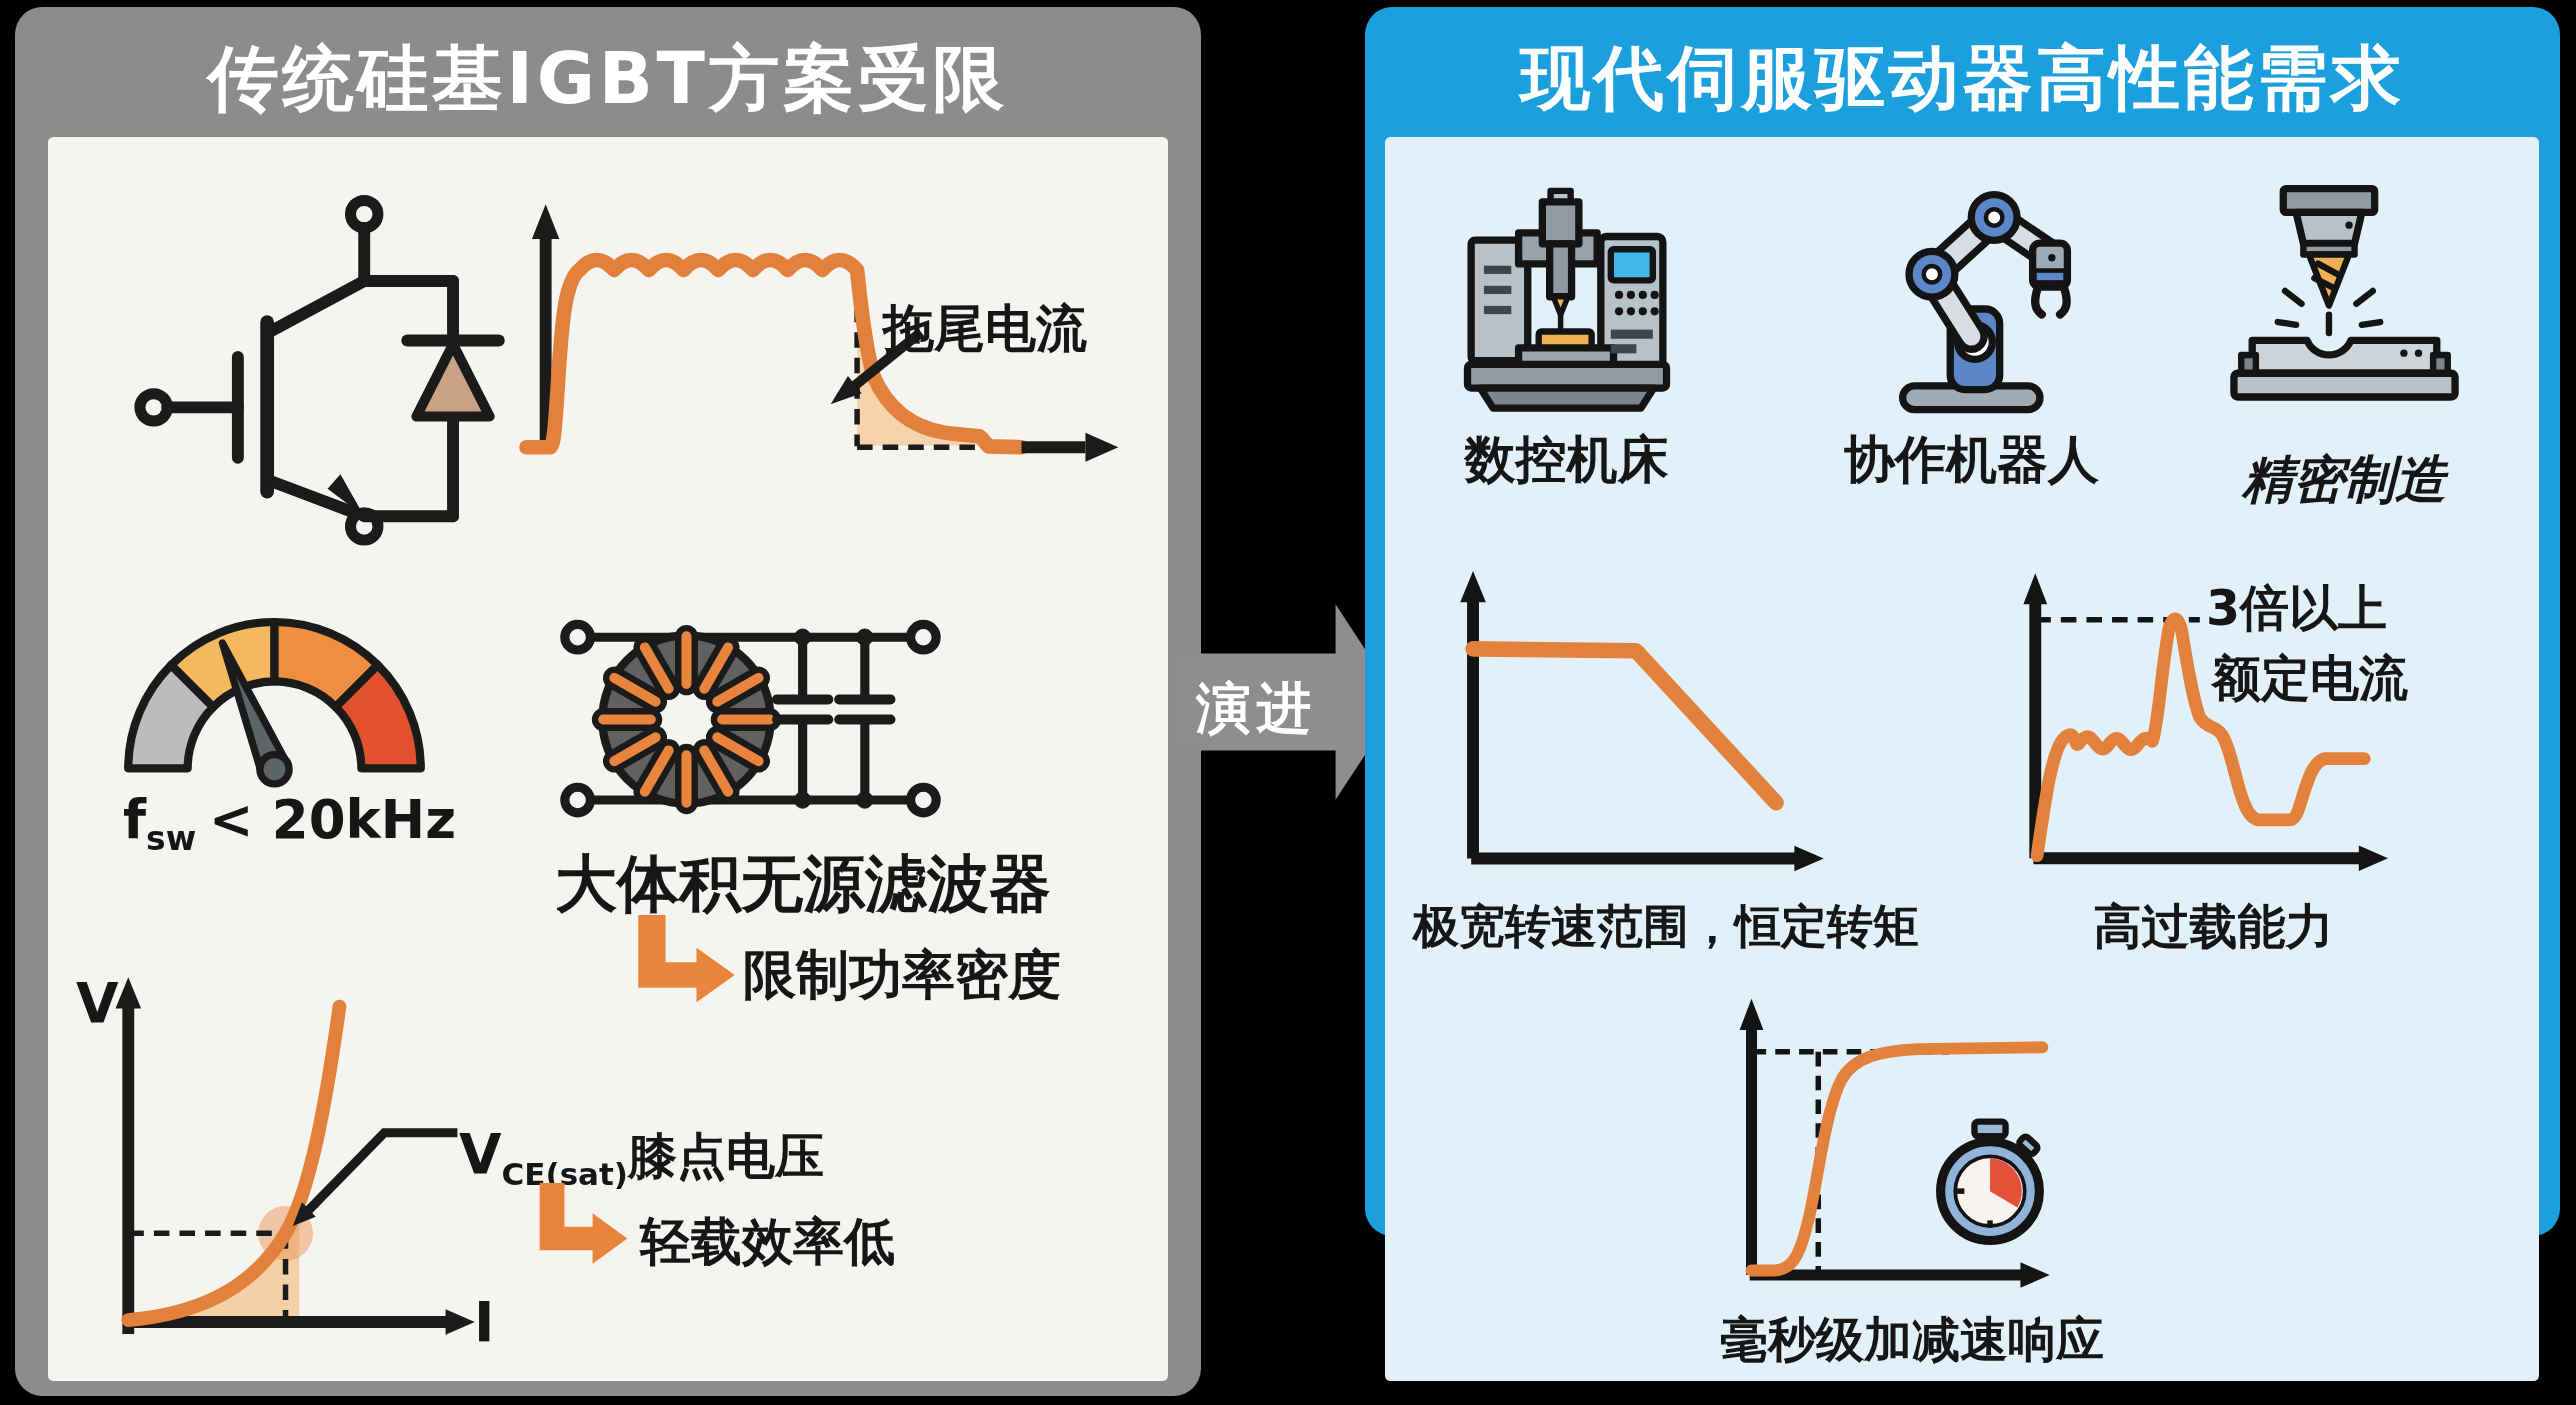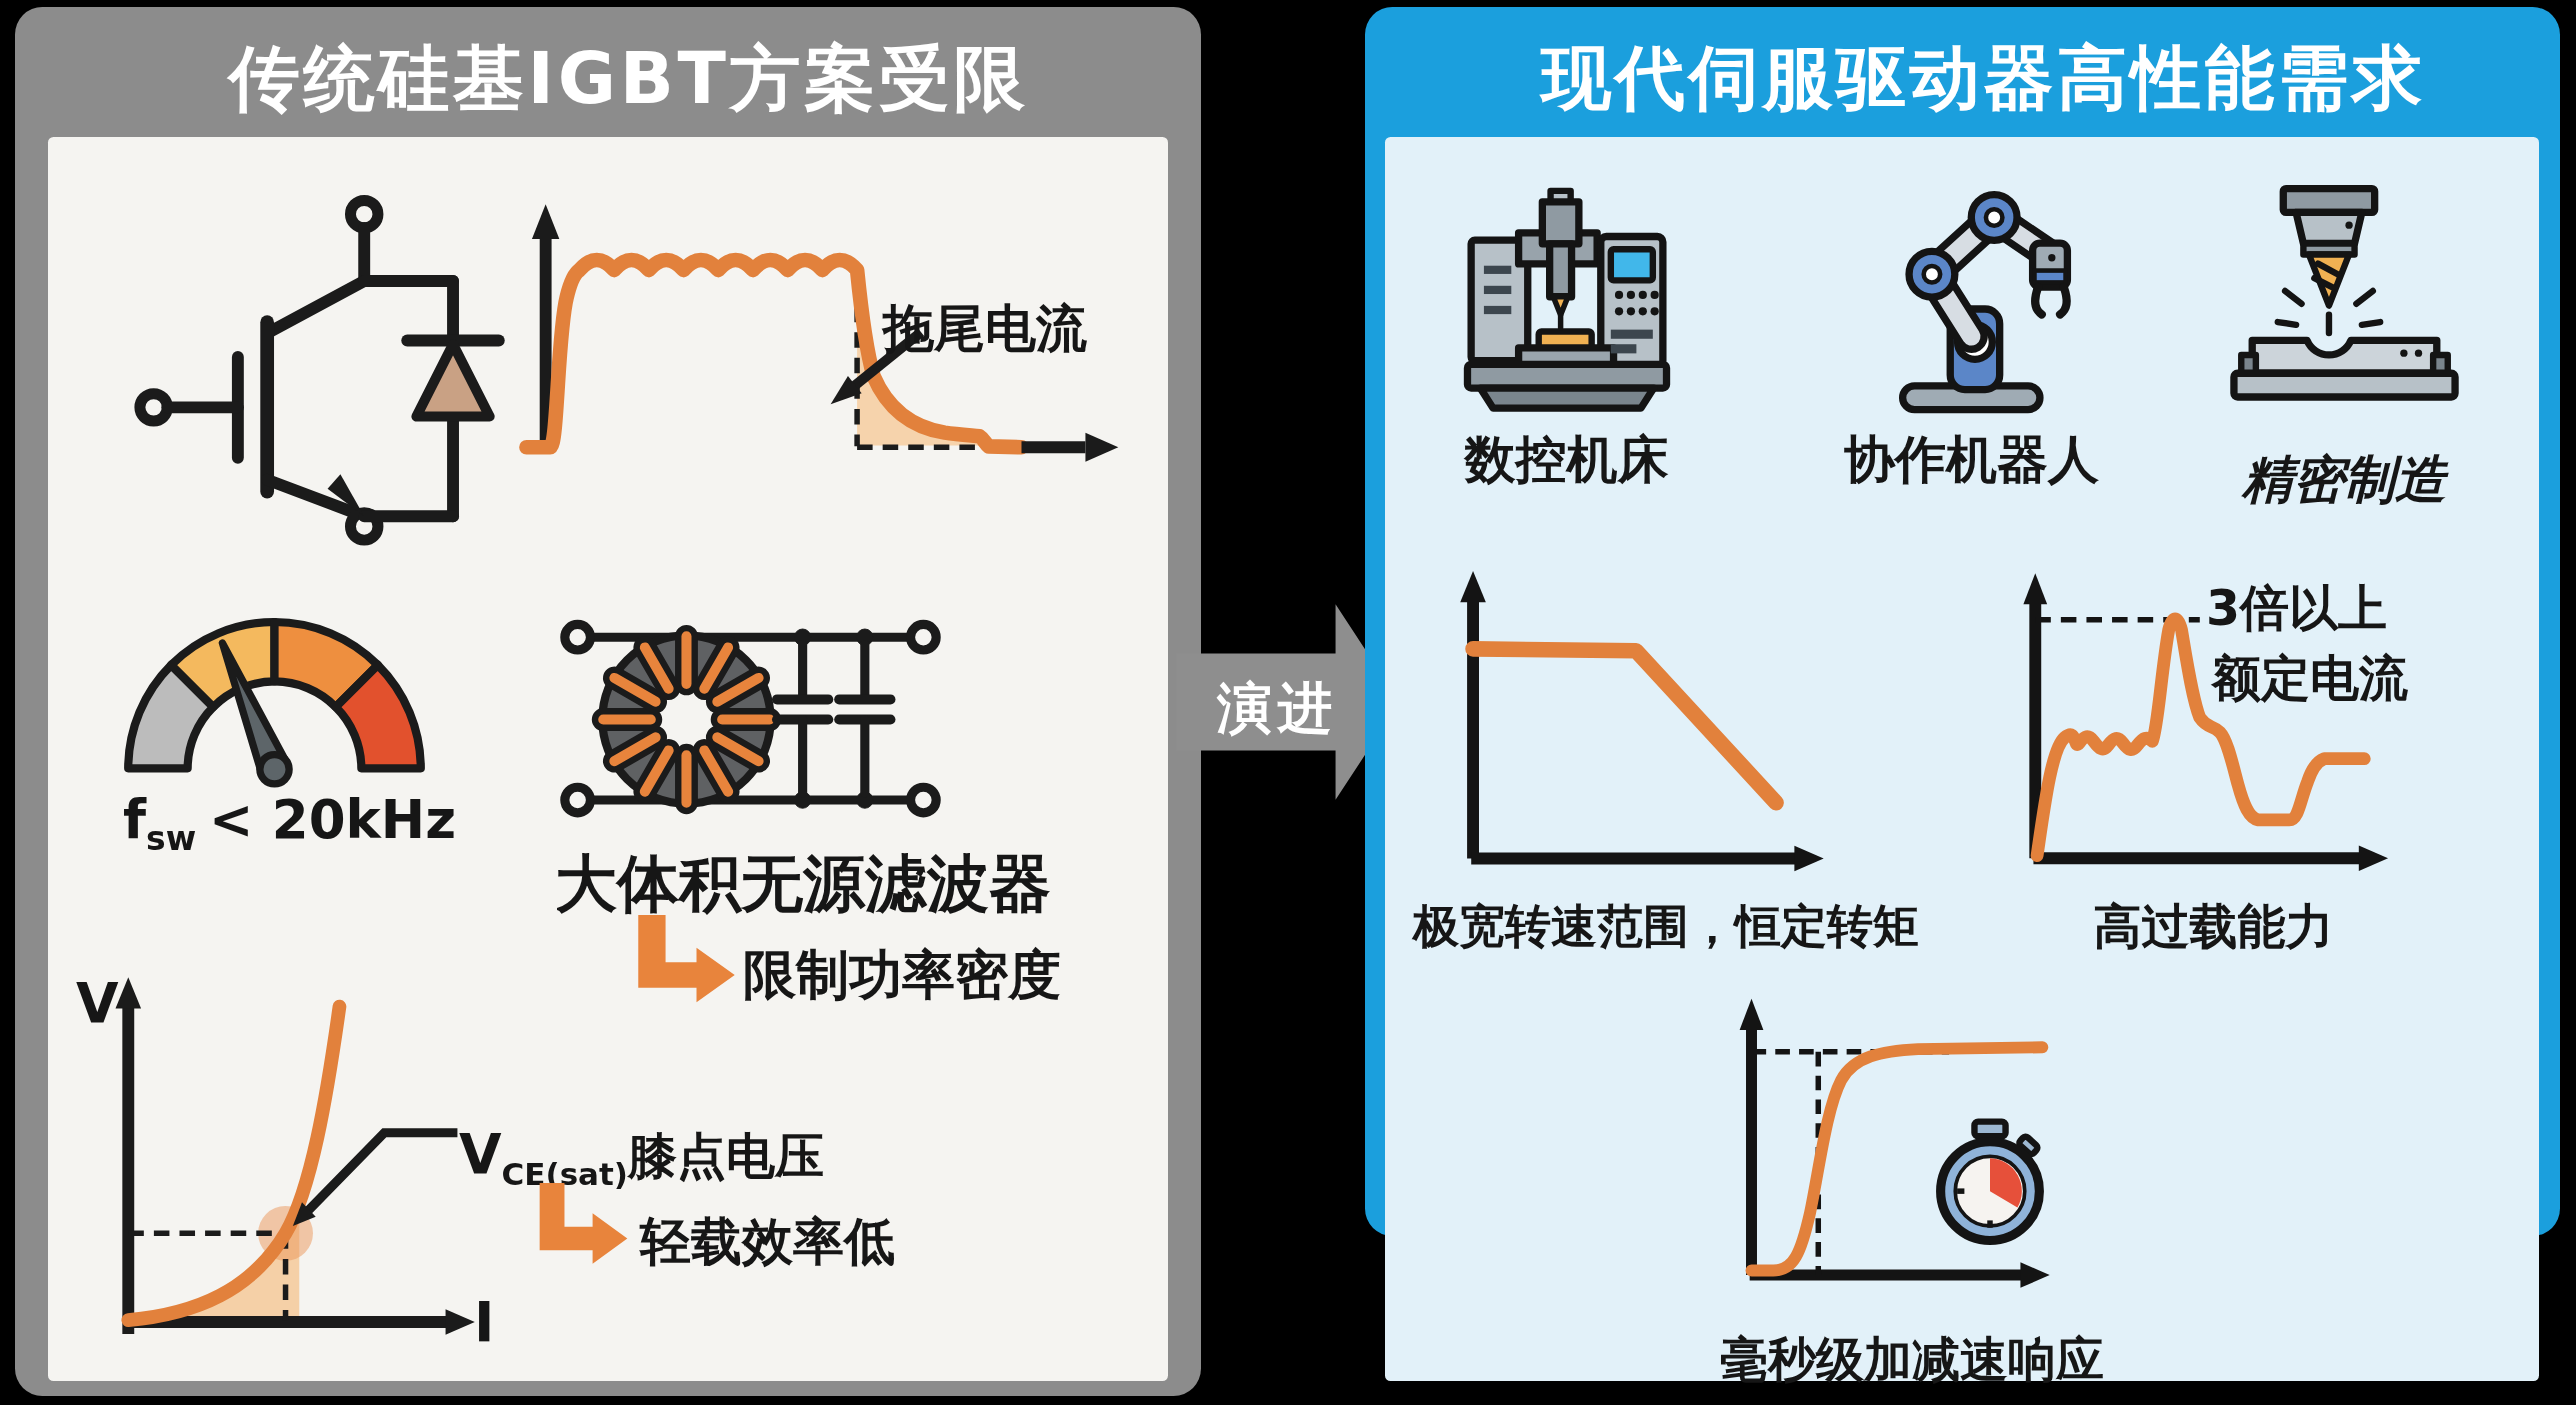--- a/index.html
+++ b/index.html
@@ -1,20 +1,20 @@
 <!DOCTYPE html>
 <html style="font-size:14.6px"><head>
 <meta charset="utf-8">
 <style>
   html,body{margin:0;padding:0;background:#000;}
   .canvas{position:relative;width:2576px;height:1405px;background:#000;overflow:hidden;
           font-family:"DejaVu Sans","Liberation Sans",sans-serif;color:#1a1a1a;}
   .abs{position:absolute;}
   .panel{border-radius:27.4px;}
-  .panel-title{font-weight:800;color:#ffffff;text-align:center;letter-spacing:3.7px;white-space:nowrap;padding-left:21px;}
+  .panel-title{font-weight:800;color:#ffffff;text-align:center;letter-spacing:3.7px;white-space:nowrap;}
   .cap{font-weight:800;color:#161616;white-space:nowrap;}
   .center{text-align:center;}
   sub{font-weight:800;}
   .gauge-val{margin-left:12.8px;}
   svg{display:block;overflow:visible;}
 </style>
 </head>
 <body>
 
 <div class="canvas">
@@ -278,16 +278,16 @@
     <rect x="53" y="4" width="34" height="16" rx="4" fill="#9db8d2" stroke="#141414" stroke-width="7"></rect>
     <g transform="rotate(42 112 30)">
       <rect x="102" y="24" width="20" height="12" rx="4" fill="#9db8d2" stroke="#141414" stroke-width="7"></rect>
     </g>
     <circle cx="70" cy="80" r="54" fill="#8fb3d9" stroke="#141414" stroke-width="10"></circle>
     <circle cx="70" cy="80" r="38" fill="#f6f3f0" stroke="#141414" stroke-width="4"></circle>
     <path d="M70,80 L70,44 A36,36 0 0 1 100,98 Z" fill="#e6503a"></path>
     <rect x="34" y="77" width="8" height="6" fill="#141414"></rect>
     <rect x="67" y="112" width="6" height="8" fill="#141414"></rect>
   </svg>
-  <div class="abs cap center" style="left:1720px;top:1308px;width:375px;font-size:48px;margin-top:20px;">毫秒级加减速响应</div>
+  <div class="abs cap center" style="left:1720px;top:1308px;width:375px;font-size:48px;">毫秒级加减速响应</div>
 
 </div>
 
 
 </body></html>

